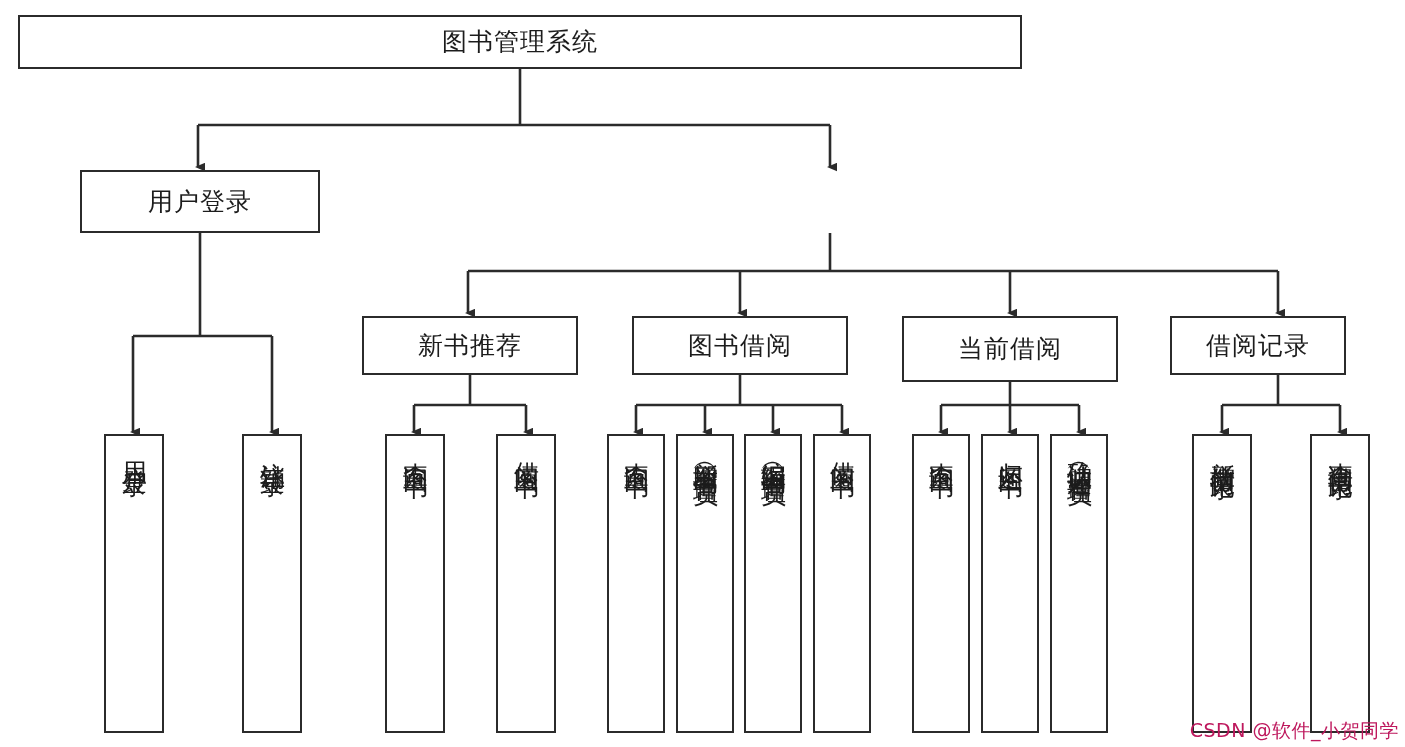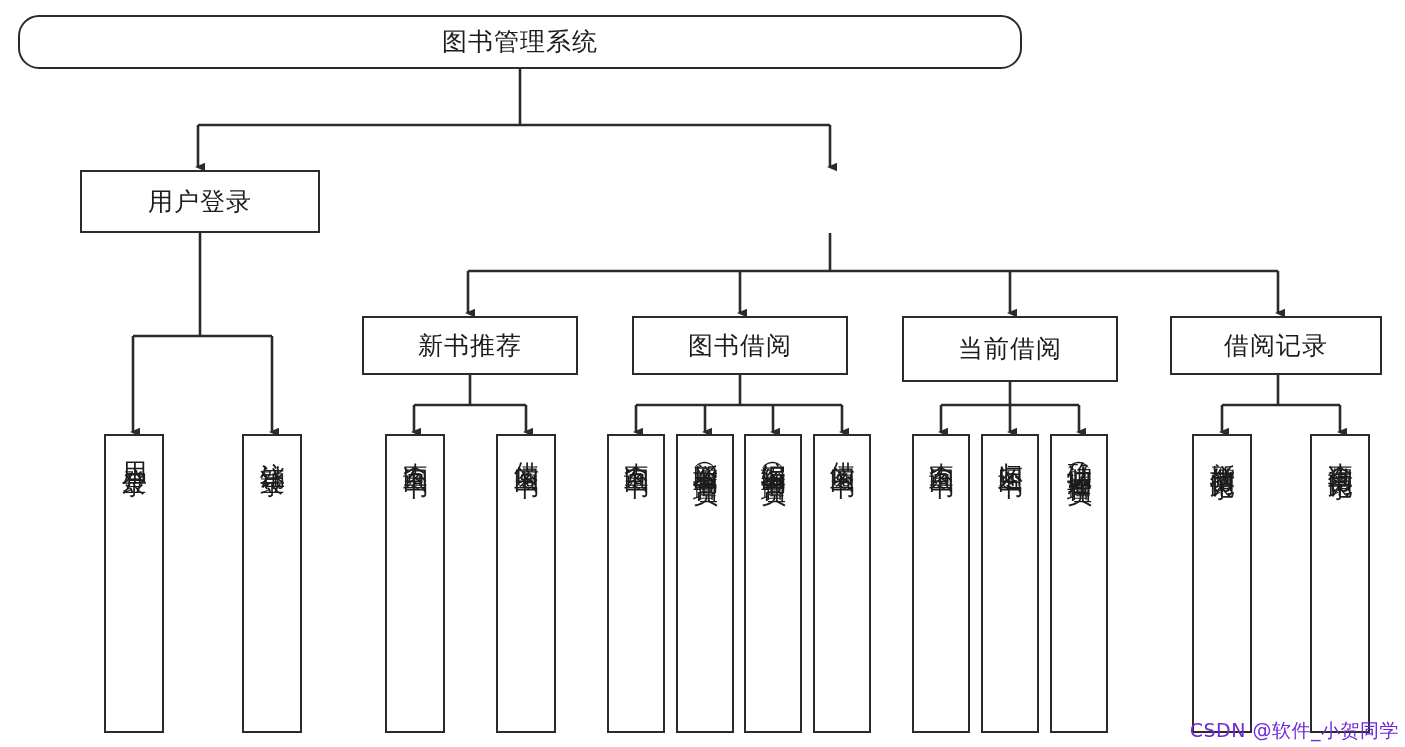--- a/index.html
+++ b/index.html
@@ -27,21 +27,20 @@
     justify-content: center;
     color: #1c1c1c;
   }
   .node.horiz {
     font-size: 25px;
     letter-spacing: 1px;
     line-height: 1.1;
   }
   .node.root {
     font-size: 25px;
-    border-radius: 21px;
   }
   .node.vert {
     align-items: flex-start;
     justify-content: center;
     padding-top: 6px;
   }
   .vtext {
     writing-mode: vertical-rl;
     text-orientation: upright;
     font-size: 25px;
@@ -59,21 +58,21 @@
     top: 0;
     width: 1405px;
     height: 747px;
     pointer-events: none;
   }
   .wm {
     position: absolute;
     right: 6px;
     bottom: 3px;
     font-size: 19px;
-    color: #6d28d9;
+    color: #be185d;
     letter-spacing: 0.5px;
     white-space: nowrap;
   }
 </style>
 </head>
 <body>
 
 <div id="canvas">
 
   <svg class="wires" viewBox="0 0 1405 747" xmlns="http://www.w3.org/2000/svg">
@@ -136,21 +135,21 @@
 
   <div class="node horiz" style="left:632px; top:316px; width:216px; height:59px;">
     <span>图书借阅</span>
   </div>
   <div class="node horiz" style="left:362px; top:316px; width:216px; height:59px;">
     <span>新书推荐</span>
   </div>
   <div class="node horiz" style="left:902px; top:316px; width:216px; height:66px;">
     <span>当前借阅</span>
   </div>
-  <div class="node horiz" style="left:1170px; top:316px; width:212px; height:59px;">
+  <div class="node horiz" style="left:1170px; top:316px; width:176px; height:59px;">
     <span>借阅记录</span>
   </div>
 
   <div class="node vert" style="left:104px; top:434px; width:60px; height:299px;">
     <span class="vtext">用户登录</span>
   </div>
   <div class="node vert" style="left:242px; top:434px; width:60px; height:299px;">
     <span class="vtext">注销登录</span>
   </div>
 

